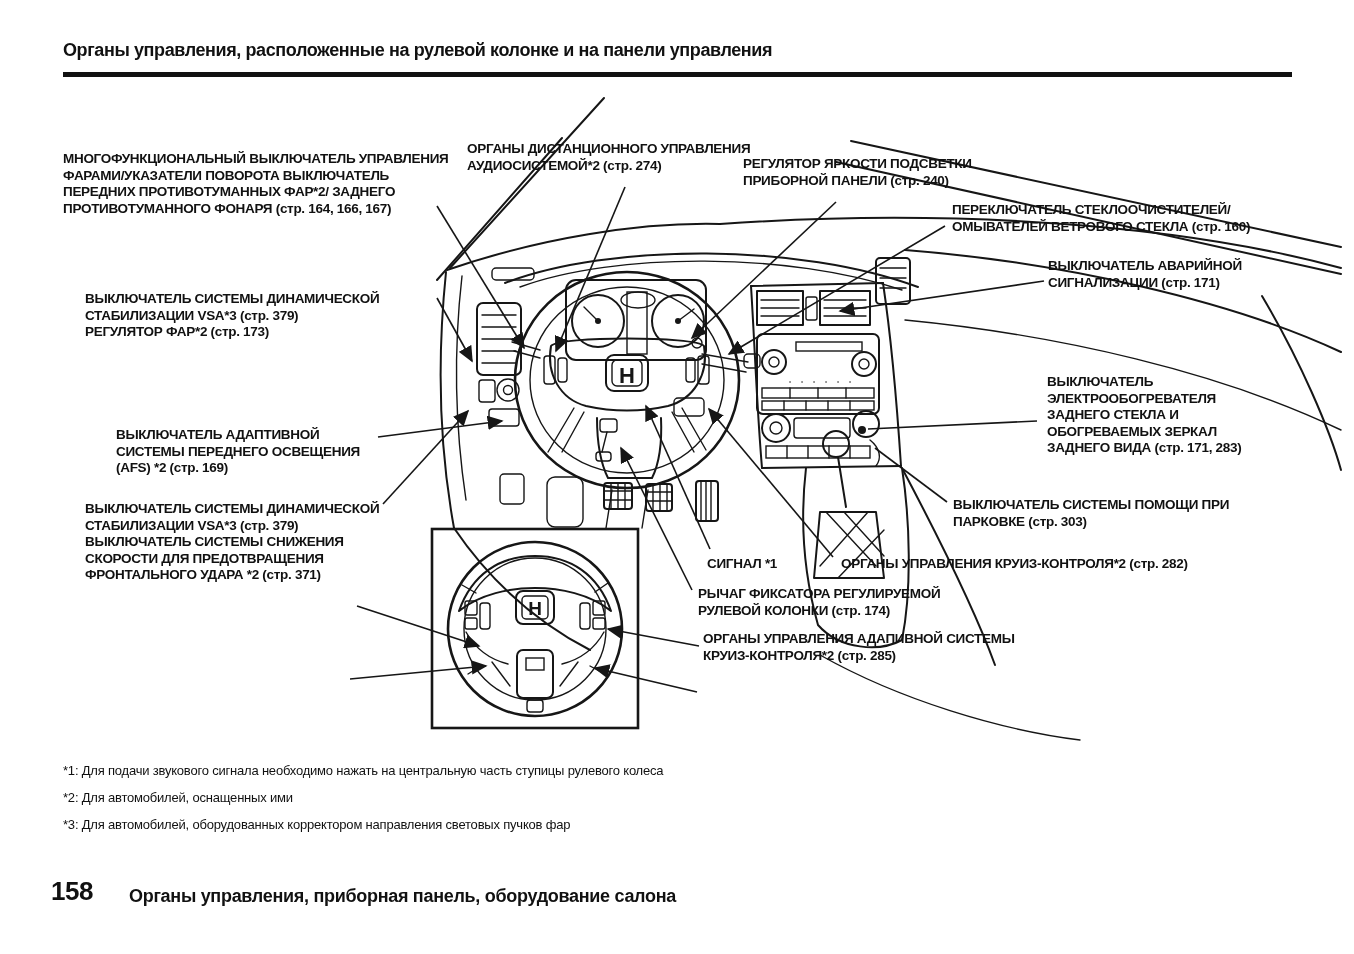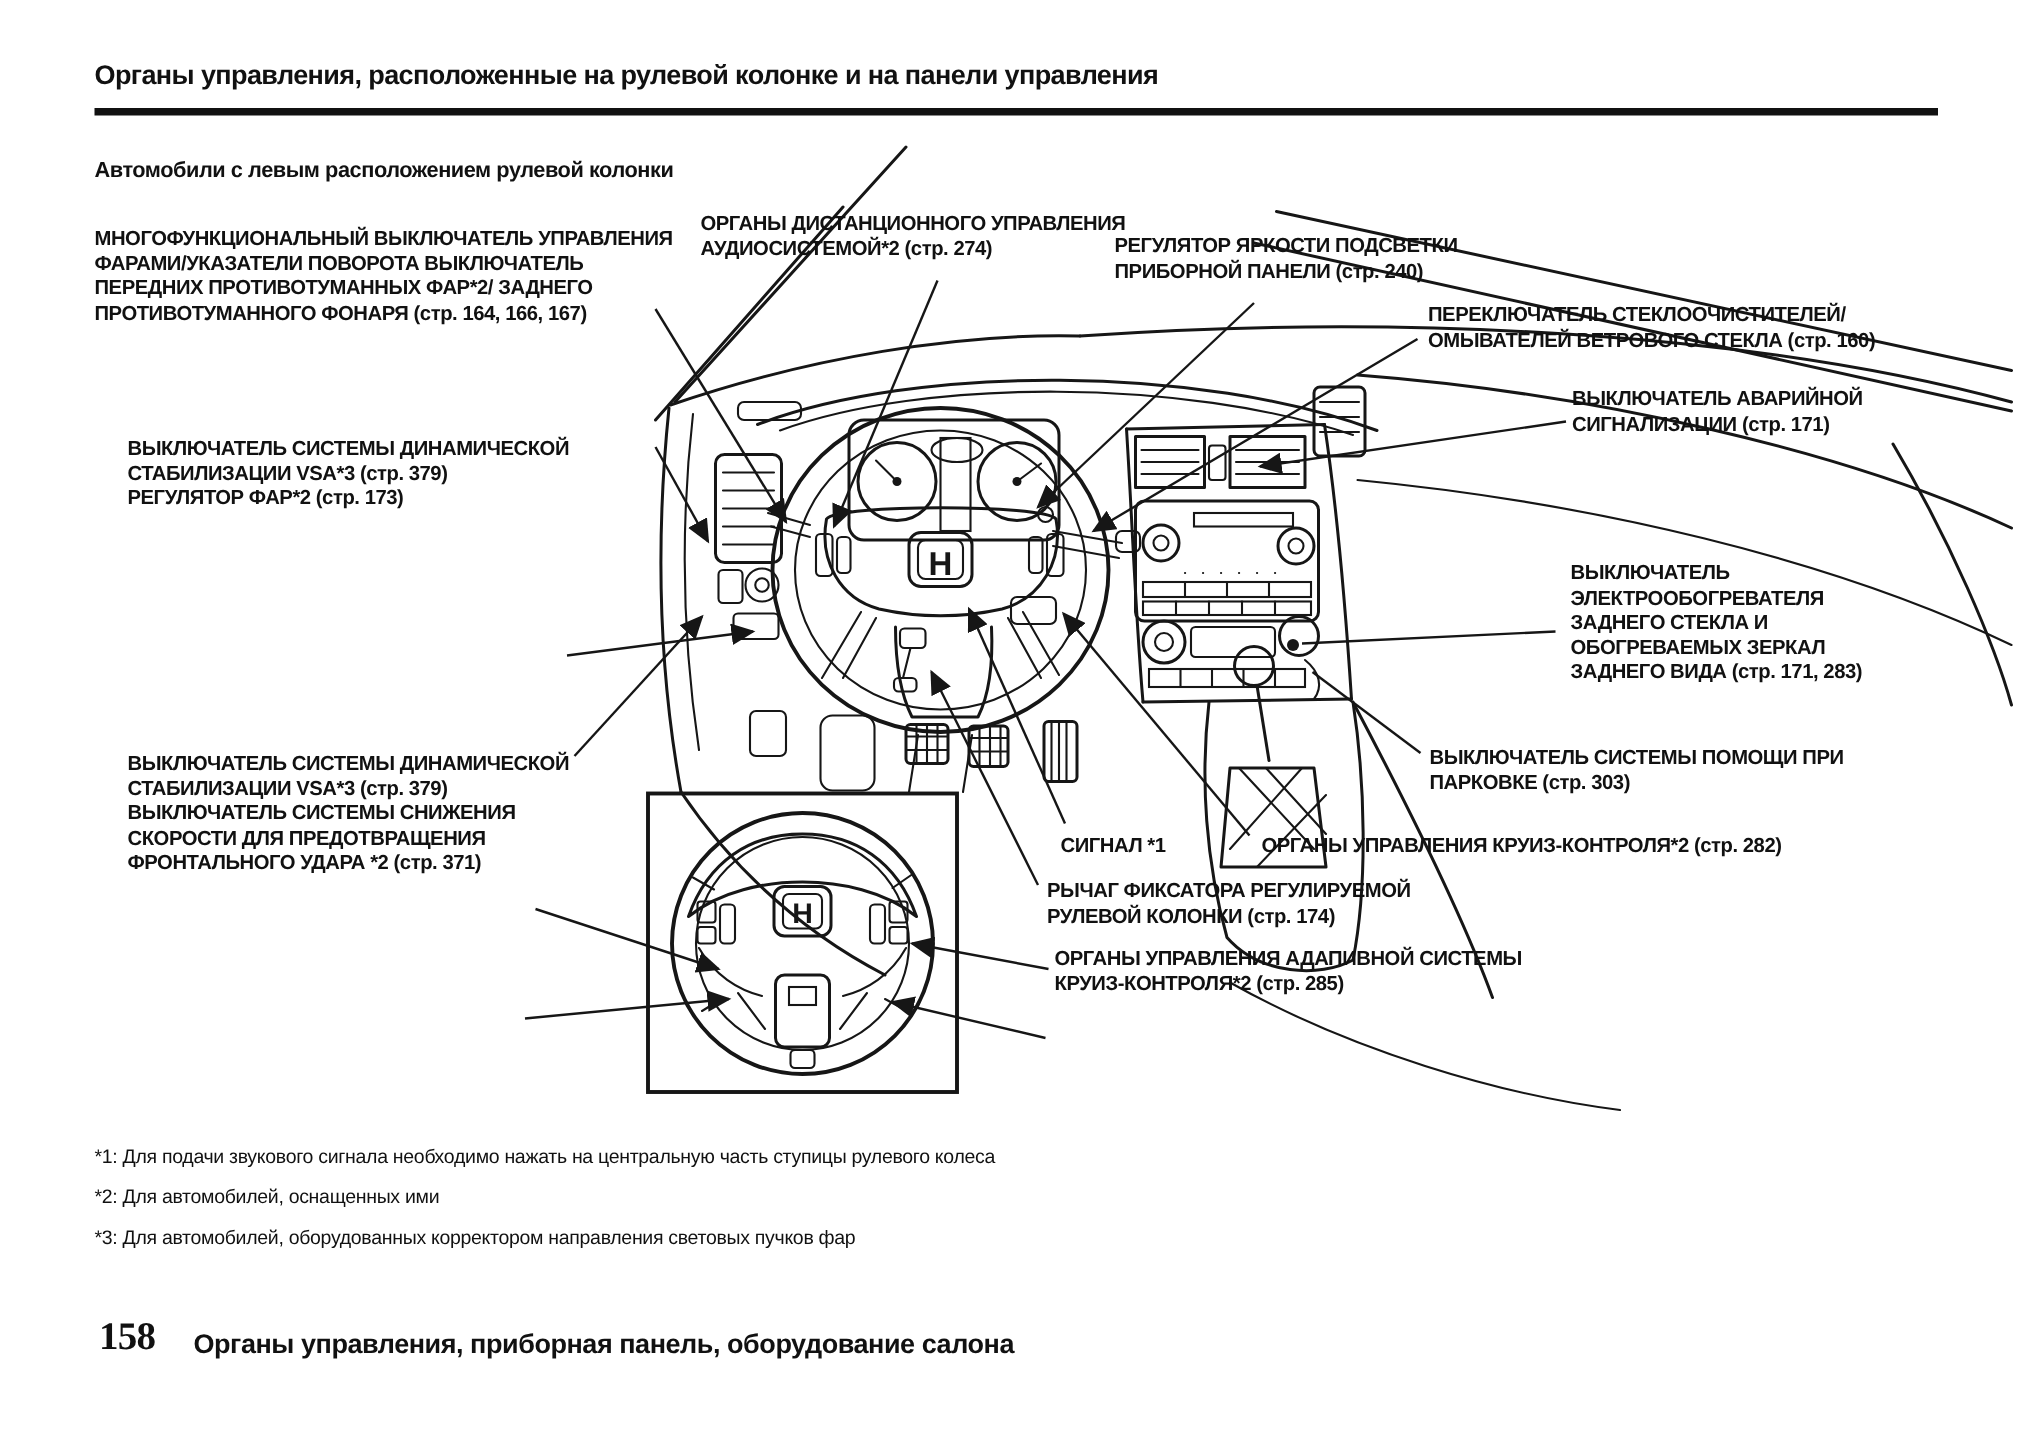--- a/index.html
+++ b/index.html
@@ -6,21 +6,21 @@
   #page{position:relative;width:1354px;height:954px;background:#ffffff;overflow:hidden;
         font-family:"Liberation Sans","DejaVu Sans",sans-serif;color:#111111;}
   .lbl{position:absolute;font-weight:700;font-size:13.5px;line-height:16.5px;
        letter-spacing:-0.3px;white-space:pre-line;color:#111111;}
   #page-title{position:absolute;left:63px;top:40px;font-weight:700;font-size:18px;
        letter-spacing:-0.4px;white-space:nowrap;}
   #title-rule{position:absolute;left:63px;top:72px;width:1229px;height:5px;background:#111111;}
   #variant-note{position:absolute;left:63px;top:106px;font-weight:700;font-size:14.5px;letter-spacing:-0.3px;}
   .footnote{position:absolute;left:63px;font-weight:400;font-size:13px;letter-spacing:-0.2px;}
   #fn1{top:763px}#fn2{top:790px}#fn3{top:817px}
-  #footer-num{position:absolute;left:66px;top:876px;font-weight:700;font-size:26px;letter-spacing:-0.5px;font-family:Liberation Serif, serif;}
+  #footer-num{position:absolute;left:51px;top:876px;font-weight:700;font-size:26px;letter-spacing:-0.5px;}
   #footer-title{position:absolute;left:129px;top:886px;font-weight:700;font-size:18px;letter-spacing:-0.3px;}
   
   #lb-multi{left:63px;top:151px}
   #lb-audio{left:467px;top:141px}
   #lb-bright{left:743px;top:156px}
   #lb-wiper{left:952px;top:202px}
   #lb-hazard{left:1048px;top:258px}
   #lb-vsa-top{left:85px;top:291px}
   #lb-defrost{left:1047px;top:374px}
   #lb-afs{left:116px;top:427px}
@@ -214,21 +214,20 @@
       <line class="call" x1="350" y1="679" x2="486" y2="666" marker-end="url(#ah)"></line>
       <line class="call" x1="710" y1="549" x2="646" y2="406" marker-end="url(#ah)"></line>
       <line class="call" x1="692" y1="590" x2="621" y2="448" marker-end="url(#ah)"></line>
       <line class="call" x1="699" y1="646" x2="608" y2="629" marker-end="url(#ah)"></line>
       <line class="call" x1="697" y1="692" x2="595" y2="668" marker-end="url(#ah)"></line>
     </g>
   </svg>
 
   <div id="page-title">Органы управления, расположенные на рулевой колонке и на панели управления</div>
   <div id="title-rule"></div>
-  <div id="variant-note">Автомобили с левым расположением рулевой колонки</div>
 
   <div class="lbl" id="lb-multi">МНОГОФУНКЦИОНАЛЬНЫЙ ВЫКЛЮЧАТЕЛЬ УПРАВЛЕНИЯ
 ФАРАМИ/УКАЗАТЕЛИ ПОВОРОТА ВЫКЛЮЧАТЕЛЬ
 ПЕРЕДНИХ ПРОТИВОТУМАННЫХ ФАР*2/ ЗАДНЕГО
 ПРОТИВОТУМАННОГО ФОНАРЯ (стр. 164, 166, 167)</div>
   <div class="lbl" id="lb-audio">ОРГАНЫ ДИСТАНЦИОННОГО УПРАВЛЕНИЯ
 АУДИОСИСТЕМОЙ*2 (стр. 274)</div>
   <div class="lbl" id="lb-bright">РЕГУЛЯТОР ЯРКОСТИ ПОДСВЕТКИ
 ПРИБОРНОЙ ПАНЕЛИ (стр. 240)</div>
   <div class="lbl" id="lb-wiper">ПЕРЕКЛЮЧАТЕЛЬ СТЕКЛООЧИСТИТЕЛЕЙ/
@@ -236,20 +235,23 @@
   <div class="lbl" id="lb-hazard">ВЫКЛЮЧАТЕЛЬ АВАРИЙНОЙ
 СИГНАЛИЗАЦИИ (стр. 171)</div>
   <div class="lbl" id="lb-vsa-top">ВЫКЛЮЧАТЕЛЬ СИСТЕМЫ ДИНАМИЧЕСКОЙ
 СТАБИЛИЗАЦИИ VSA*3 (стр. 379)
 РЕГУЛЯТОР ФАР*2 (стр. 173)</div>
   <div class="lbl" id="lb-defrost">ВЫКЛЮЧАТЕЛЬ
 ЭЛЕКТРООБОГРЕВАТЕЛЯ
 ЗАДНЕГО СТЕКЛА И
 ОБОГРЕВАЕМЫХ ЗЕРКАЛ
 ЗАДНЕГО ВИДА (стр. 171, 283)</div>
+  <div class="lbl" id="lb-afs">ВЫКЛЮЧАТЕЛЬ АДАПТИВНОЙ
+СИСТЕМЫ ПЕРЕДНЕГО ОСВЕЩЕНИЯ
+(AFS) *2 (стр. 169)</div>
   <div class="lbl" id="lb-parking">ВЫКЛЮЧАТЕЛЬ СИСТЕМЫ ПОМОЩИ ПРИ
 ПАРКОВКЕ (стр. 303)</div>
   <div class="lbl" id="lb-vsa-bot">ВЫКЛЮЧАТЕЛЬ СИСТЕМЫ ДИНАМИЧЕСКОЙ
 СТАБИЛИЗАЦИИ VSA*3 (стр. 379)
 ВЫКЛЮЧАТЕЛЬ СИСТЕМЫ СНИЖЕНИЯ
 СКОРОСТИ ДЛЯ ПРЕДОТВРАЩЕНИЯ
 ФРОНТАЛЬНОГО УДАРА *2 (стр. 371)</div>
   <div class="lbl" id="lb-horn">СИГНАЛ *1</div>
   <div class="lbl" id="lb-cruise">ОРГАНЫ УПРАВЛЕНИЯ КРУИЗ-КОНТРОЛЯ*2 (стр. 282)</div>
   <div class="lbl" id="lb-tilt">РЫЧАГ ФИКСАТОРА РЕГУЛИРУЕМОЙ

